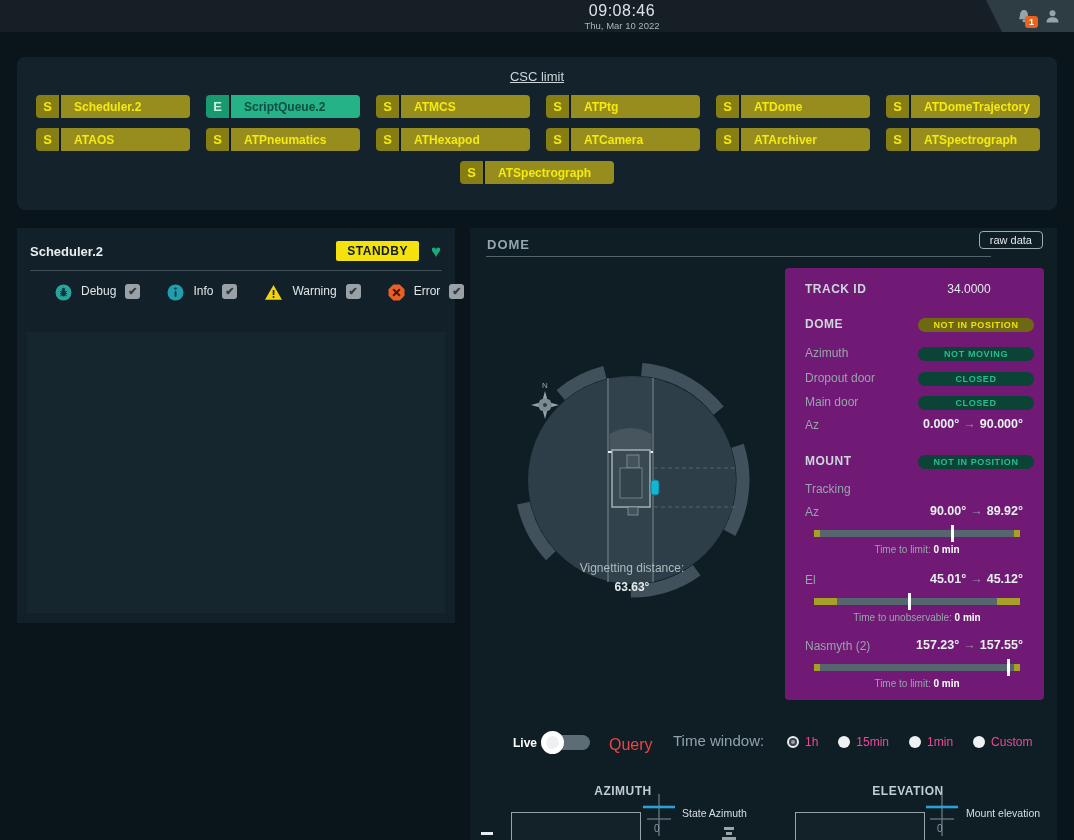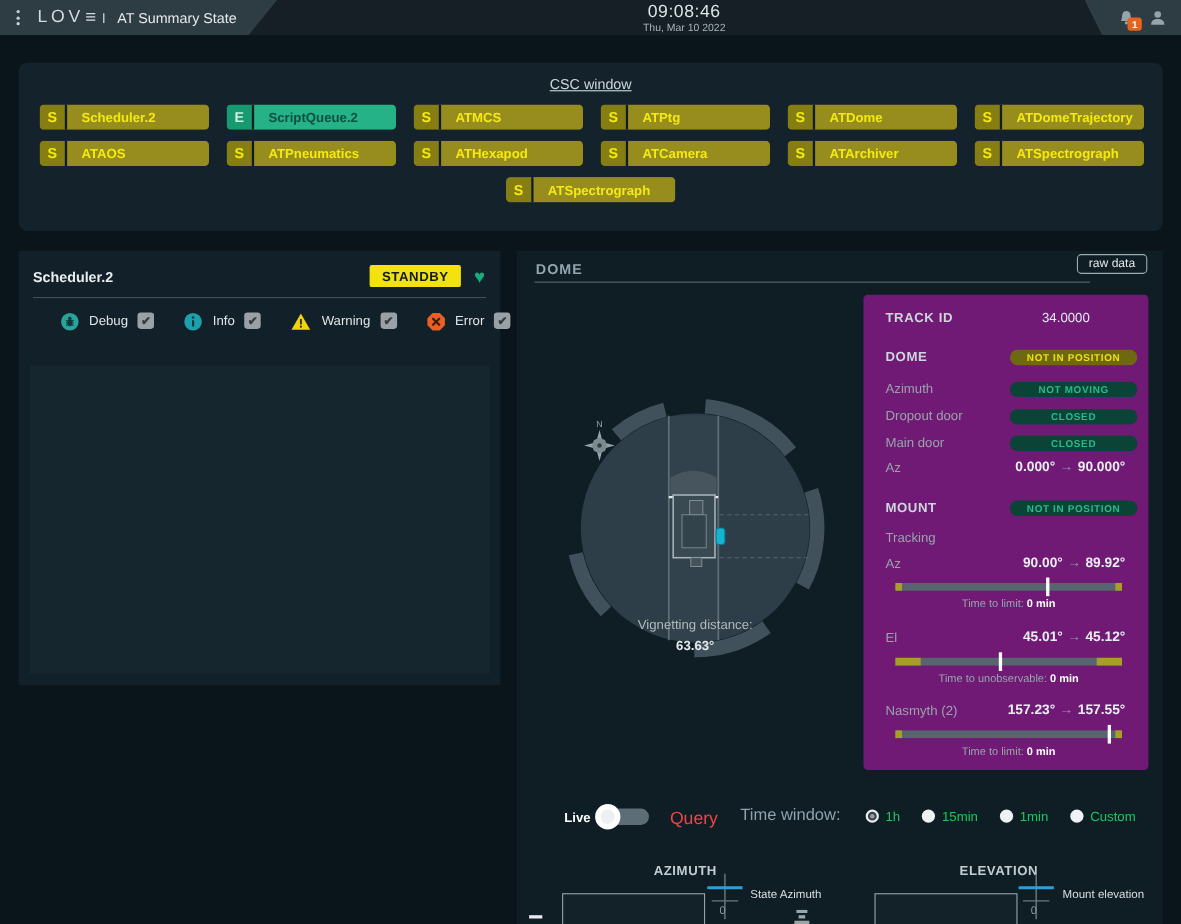--- a/index.html
+++ b/index.html
@@ -99,21 +99,21 @@
 
   
   .live-label { position:absolute; left:43px; top:508px; font-size:12px; font-weight:bold; color:#fff; }
   .toggle { position:absolute; left:74px; top:507px; width:46px; height:15px; background:#5d6d75;
             border-radius:8px; cursor:pointer; }
   .toggle-knob { position:absolute; left:-3px; top:-4px; width:23px; height:23px; border-radius:50%;
                  background:#ecf0f2; border:5px solid #fff; }
   .query-label { position:absolute; left:139px; top:508px; font-size:16px; color:#ef4444; }
   .tw-label { position:absolute; left:203px; top:504px; font-size:15px; color:#8fa2ac; }
   .tw-options { position:absolute; left:317px; top:507px; display:flex; gap:20px; }
-  .tw-opt { display:flex; align-items:center; gap:6px; font-size:12px; color:#22c55e; cursor:pointer; }
+  .tw-opt { display:flex; align-items:center; gap:6px; font-size:12px; color:#ec4899; cursor:pointer; }
   .radio { width:12px; height:12px; border-radius:50%; background:#eef2f3; flex:none; }
   .radio.selected { position:relative; border:2px solid #e9edee; background:#39434a; }
   .radio.selected::after { content:""; position:absolute; inset:2px; border-radius:50%; background:#97a1a6; }
 
   
   .chart-title { position:absolute; width:200px; text-align:center; font-size:12px; font-weight:bold;
                  color:#c2cdd1; letter-spacing:.5px; top:556px; }
   .chart-box { position:absolute; top:584px; width:130px; height:40px; border:1px solid #97a3a9;
                background:rgba(255,255,255,0.02); }
   .legend-glyph { position:absolute; top:566px; }
@@ -121,33 +121,20 @@
   .legend-tick { position:absolute; top:595px; font-size:10px; color:#8b98a0; }
   .partial-dash { position:absolute; left:11px; top:604px; width:12px; height:3px; background:#e6ecee; }
   .partial-icon { position:absolute; left:252px; top:599px; }
 </style>
 </head>
 <body>
 
 <div class="page">
 
   <div class="topbar">
-    <div class="topbar-left">
-      <div class="kebab">
-          <span></span>
-          <span></span>
-          <span></span>
-        </div>
-      <div class="logo">
-        <span>LOV</span>
-          <span class="eq">≡</span>
-        <span class="logo-sep">I</span>
-      </div>
-      <div class="topbar-title">AT Summary State</div>
-    </div>
     <div class="clock">
       <div class="clock-time">09:08:46</div>
       <div class="clock-date">Thu, Mar 10 2022</div>
     </div>
     <div class="topbar-right">
       <div class="icon-btn">
         <svg width="18" height="18" viewBox="0 0 18 18">
           <path d="M9 3 C6 3 5.1 5.6 5 8.6 L4.1 12.2 L13.9 12.2 L13 8.6 C12.9 5.6 12 3 9 3 Z" fill="#95a3ab"></path>
           <circle cx="9" cy="13.8" r="1.5" fill="#95a3ab"></circle>
         </svg>
@@ -156,21 +143,21 @@
       <div class="icon-btn">
         <svg width="17" height="17" viewBox="0 0 17 17">
           <circle cx="8.5" cy="5.2" r="3" fill="#95a3ab"></circle>
           <path d="M2.5 14.5 C2.5 10.8 5 9.3 8.5 9.3 C12 9.3 14.5 10.8 14.5 14.5 Z" fill="#95a3ab"></path>
         </svg>
       </div>
     </div>
   </div>
 
   <div class="csc-panel">
-    <div class="csc-title">CSC window</div>
+    <div class="csc-title">CSC limit</div>
     <div class="csc-grid">
       <div class="csc-btn warning">
           <span class="csc-badge">S</span>
           <span class="csc-label">Scheduler.2</span>
         </div>
       <div class="csc-btn ok">
           <span class="csc-badge">E</span>
           <span class="csc-label">ScriptQueue.2</span>
         </div>
       <div class="csc-btn warning">

